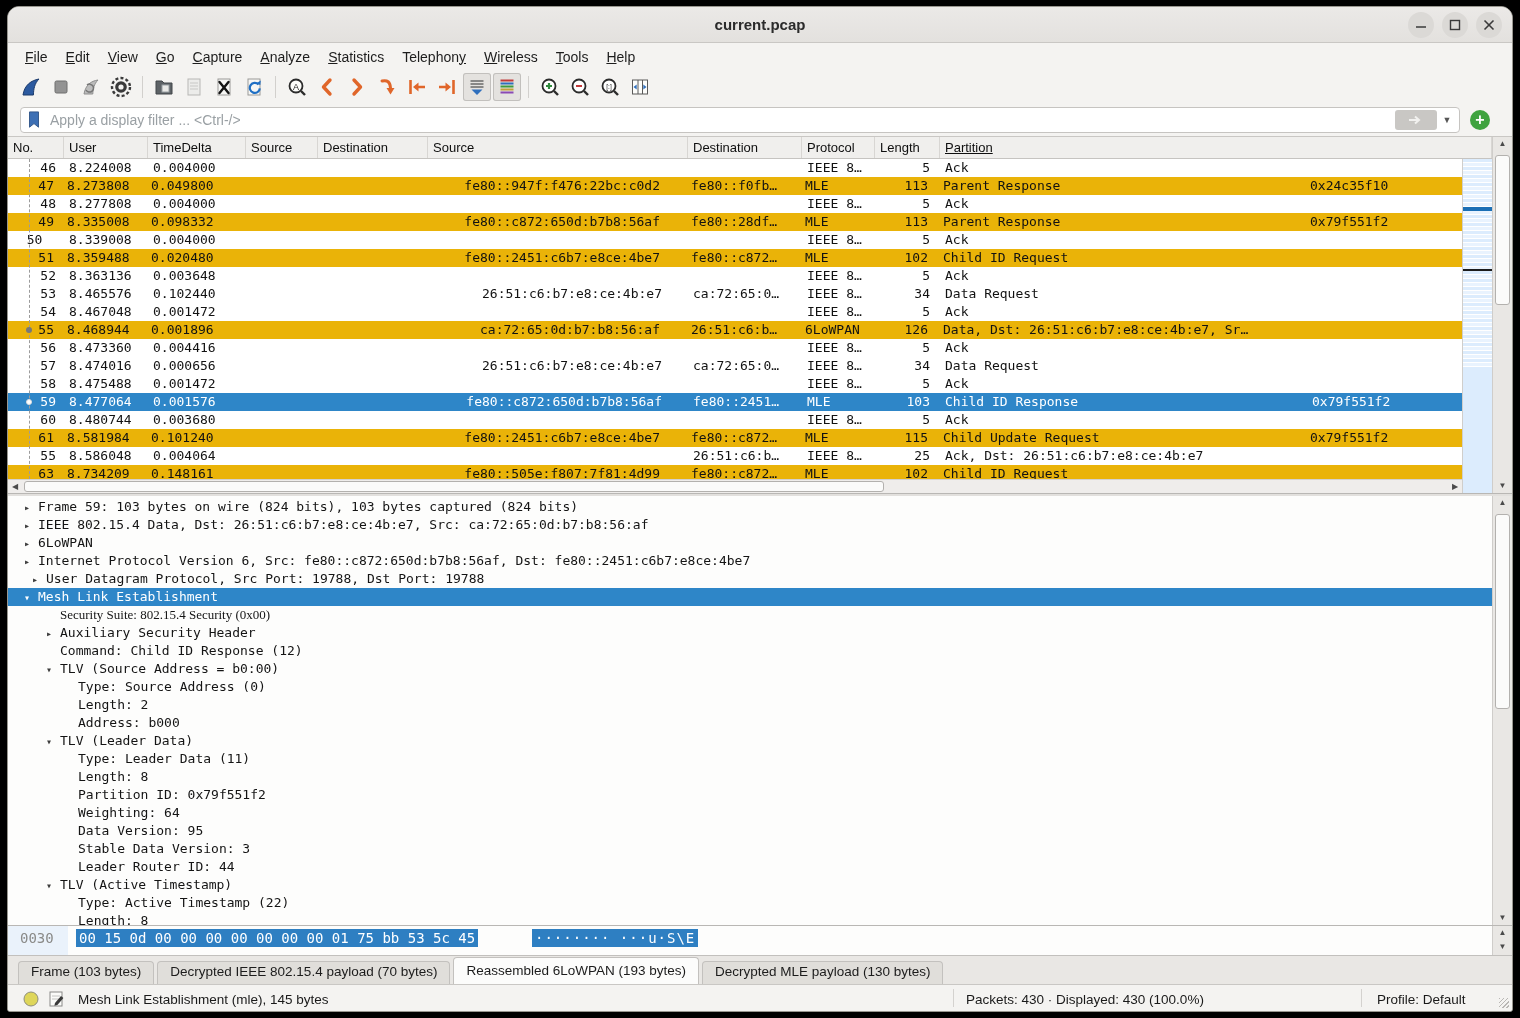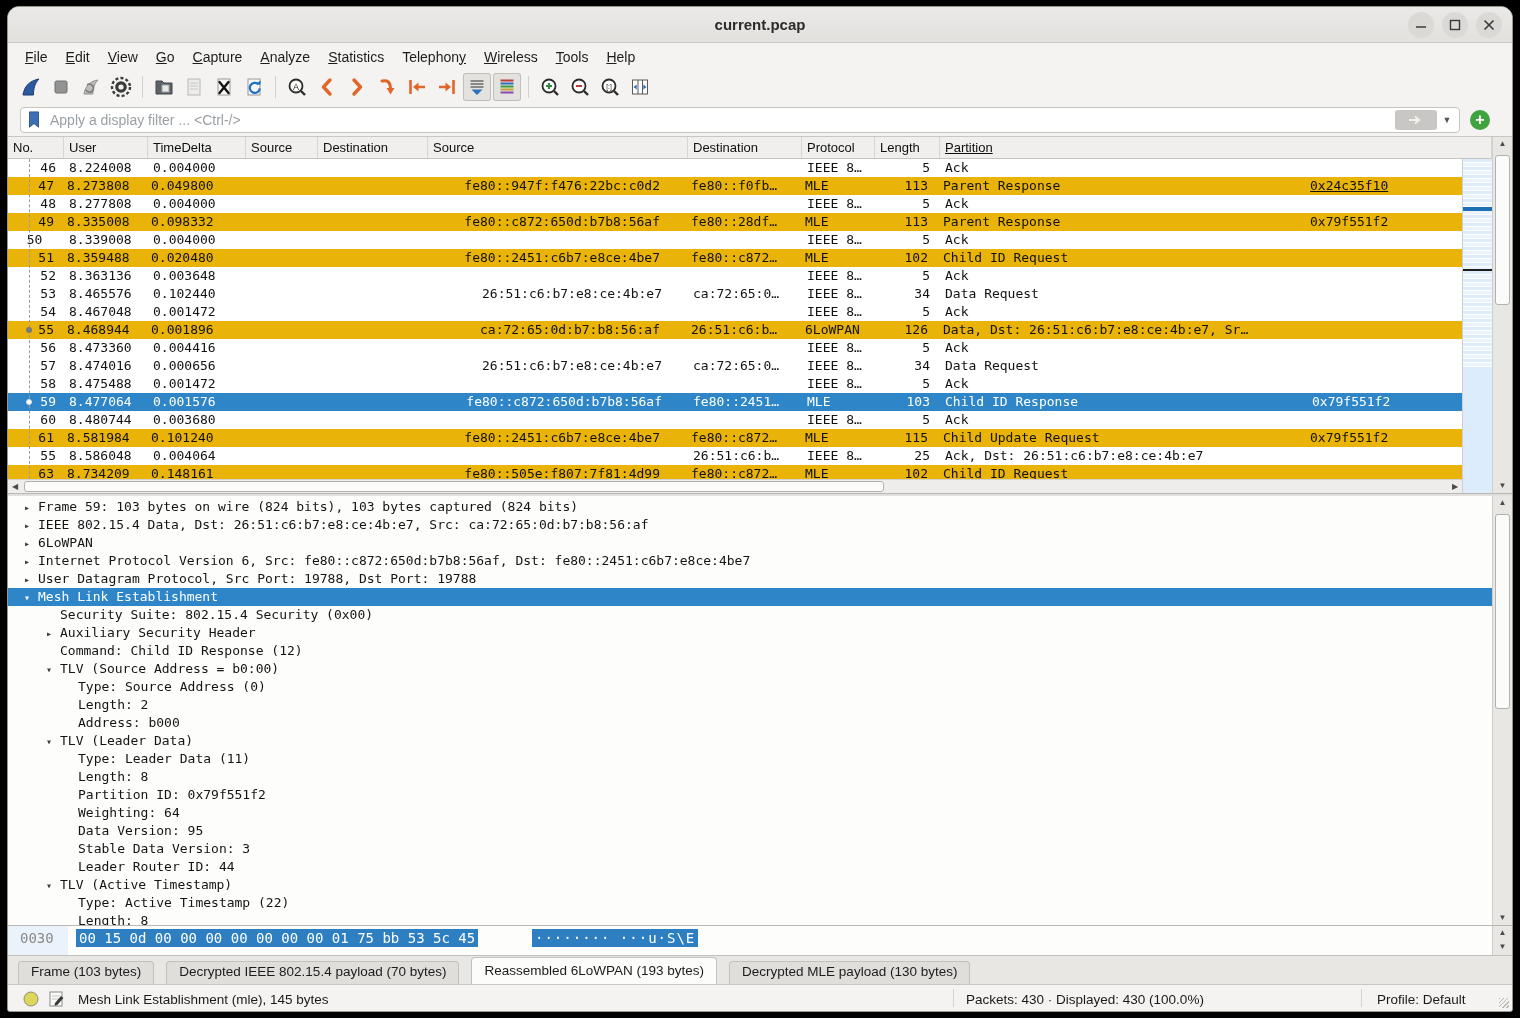--- a/index.html
+++ b/index.html
@@ -105,21 +105,21 @@
   .hexoffset { position:absolute; left:12px; color:#8a8a88; }
   .hexbytes { position:absolute; left:68px; }
   .hexascii { position:absolute; left:524px; letter-spacing:1px; }
   .hl { background:#2e7fc2; color:#ffffff; padding:1px 3px; }
   .hexvsb { position:absolute; right:0; top:0; bottom:0; width:20px; background:#e9e7e4; border-left:1px solid #cfcdca; }
   .hexvsb .arr { height:14px; text-align:center; font-size:8px; color:#4a4a4a; line-height:14px; }
   
   .tabbar { position:absolute; left:0; top:948px; right:0; height:29px; background:#e9e7e4;
     border-top:1px solid #c2c0bd; display:flex; align-items:flex-end; padding-left:10px; }
   .tab { font-size:13.5px; color:#1c1c1c; background:#e0deda; border:1px solid #c3c1be; border-bottom:none;
-    border-radius:4px 4px 0 0; height:23px; padding:2px 12px 0 12px; margin-right:12px; white-space:nowrap; }
+    border-radius:4px 4px 0 0; height:23px; padding:2px 12px 0 12px; margin-right:3px; white-space:nowrap; }
   .tab.active { background:#fcfcfb; height:27px; padding-top:5px;text-align:center; }
   
   .statusbar { position:absolute; left:0; top:977px; right:0; bottom:0; background:#f4f3f1;
     border-top:1px solid #c9c7c4; font-size:13.5px; color:#1a1a1a; }
   .sb-icon { position:absolute; top:5px; }
   .sb-expert { left:14px; } .sb-comment { left:40px; }
   .sb-left { position:absolute; left:70px; top:7px; }
   .sb-sep { position:absolute; top:4px; width:1px; height:18px; background:#d4d2cf; }
   .sb-packets { position:absolute; left:958px; top:7px; }
   .sb-profile { position:absolute; left:1369px; top:7px; }
@@ -408,21 +408,21 @@
           <div class="pcell ra" style="width: 56px; padding-right: 8px;">47</div>
           <div class="pcell" style="width: 84px;">8.273808</div>
           <div class="pcell" style="width: 98px;">0.049800</div>
           <div class="pcell" style="width: 72px;"></div>
           <div class="pcell" style="width: 110px;"></div>
           <div class="pcell ra" style="width: 260px; padding-right: 26px;">fe80::947f:f476:22bc:c0d2</div>
           <div class="pcell" style="width: 114px;">fe80::f0fb…</div>
           <div class="pcell" style="width: 73px;">MLE</div>
           <div class="pcell ra" style="width: 65px; padding-right: 10px;">113</div>
           <div class="pcell" style="width: 367px;">Parent Response</div>
-          <div class="pcell" style="width: 157px; text-decoration: underline;">0x24c35f10</div>
+          <div class="pcell" style="width: 157px;">0x24c35f10</div>
         </div>
         <div class="prow w">
           <div class="pcell ra" style="width: 56px; padding-right: 8px;">48</div>
           <div class="pcell" style="width: 84px;">8.277808</div>
           <div class="pcell" style="width: 98px;">0.004000</div>
           <div class="pcell" style="width: 72px;"></div>
           <div class="pcell" style="width: 110px;"></div>
           <div class="pcell ra" style="width: 260px; padding-right: 26px;"></div>
           <div class="pcell" style="width: 114px;"></div>
           <div class="pcell" style="width: 73px;">IEEE 8…</div>
@@ -642,23 +642,23 @@
   </div>
 
   <div class="splitter"></div>
 
   <div class="details">
     <div class="dlines">
         <div class="dline" style="padding-left: 30px;"><span class="tri">▸</span><span>Frame 59: 103 bytes on wire (824 bits), 103 bytes captured (824 bits)</span></div>
         <div class="dline" style="padding-left: 30px;"><span class="tri">▸</span><span>IEEE 802.15.4 Data, Dst: 26:51:c6:b7:e8:ce:4b:e7, Src: ca:72:65:0d:b7:b8:56:af</span></div>
         <div class="dline" style="padding-left: 30px;"><span class="tri">▸</span><span>6LoWPAN</span></div>
         <div class="dline" style="padding-left: 30px;"><span class="tri">▸</span><span>Internet Protocol Version 6, Src: fe80::c872:650d:b7b8:56af, Dst: fe80::2451:c6b7:e8ce:4be7</span></div>
-        <div class="dline" style="padding-left: 30px;"><span class="tri">▸</span><span>User Datagram Protocol, Src Port: 19788, Dst Port: 19788</span></div>
+        <div class="dline" style="padding-left: 38px;"><span class="tri">▸</span><span>User Datagram Protocol, Src Port: 19788, Dst Port: 19788</span></div>
         <div class="dline sel" style="padding-left: 30px;"><span class="tri">▾</span><span>Mesh Link Establishment</span></div>
-        <div class="dline" style="padding-left: 52px;"><span class="tri"></span><span>Security Suite: 802.15.4 Security (0x00)</span></div>
+        <div class="dline" style="padding-left: 52px; font-family: Liberation Serif, serif;"><span class="tri"></span><span>Security Suite: 802.15.4 Security (0x00)</span></div>
         <div class="dline" style="padding-left: 52px;"><span class="tri">▸</span><span>Auxiliary Security Header</span></div>
         <div class="dline" style="padding-left: 52px;"><span class="tri"></span><span>Command: Child ID Response (12)</span></div>
         <div class="dline" style="padding-left: 52px;"><span class="tri">▾</span><span>TLV (Source Address = b0:00)</span></div>
         <div class="dline" style="padding-left: 70px;"><span class="tri"></span><span>Type: Source Address (0)</span></div>
         <div class="dline" style="padding-left: 70px;"><span class="tri"></span><span>Length: 2</span></div>
         <div class="dline" style="padding-left: 70px;"><span class="tri"></span><span>Address: b000</span></div>
         <div class="dline" style="padding-left: 52px;"><span class="tri">▾</span><span>TLV (Leader Data)</span></div>
         <div class="dline" style="padding-left: 70px;"><span class="tri"></span><span>Type: Leader Data (11)</span></div>
         <div class="dline" style="padding-left: 70px;"><span class="tri"></span><span>Length: 8</span></div>
         <div class="dline" style="padding-left: 70px;"><span class="tri"></span><span>Partition ID: 0x79f551f2</span></div>

